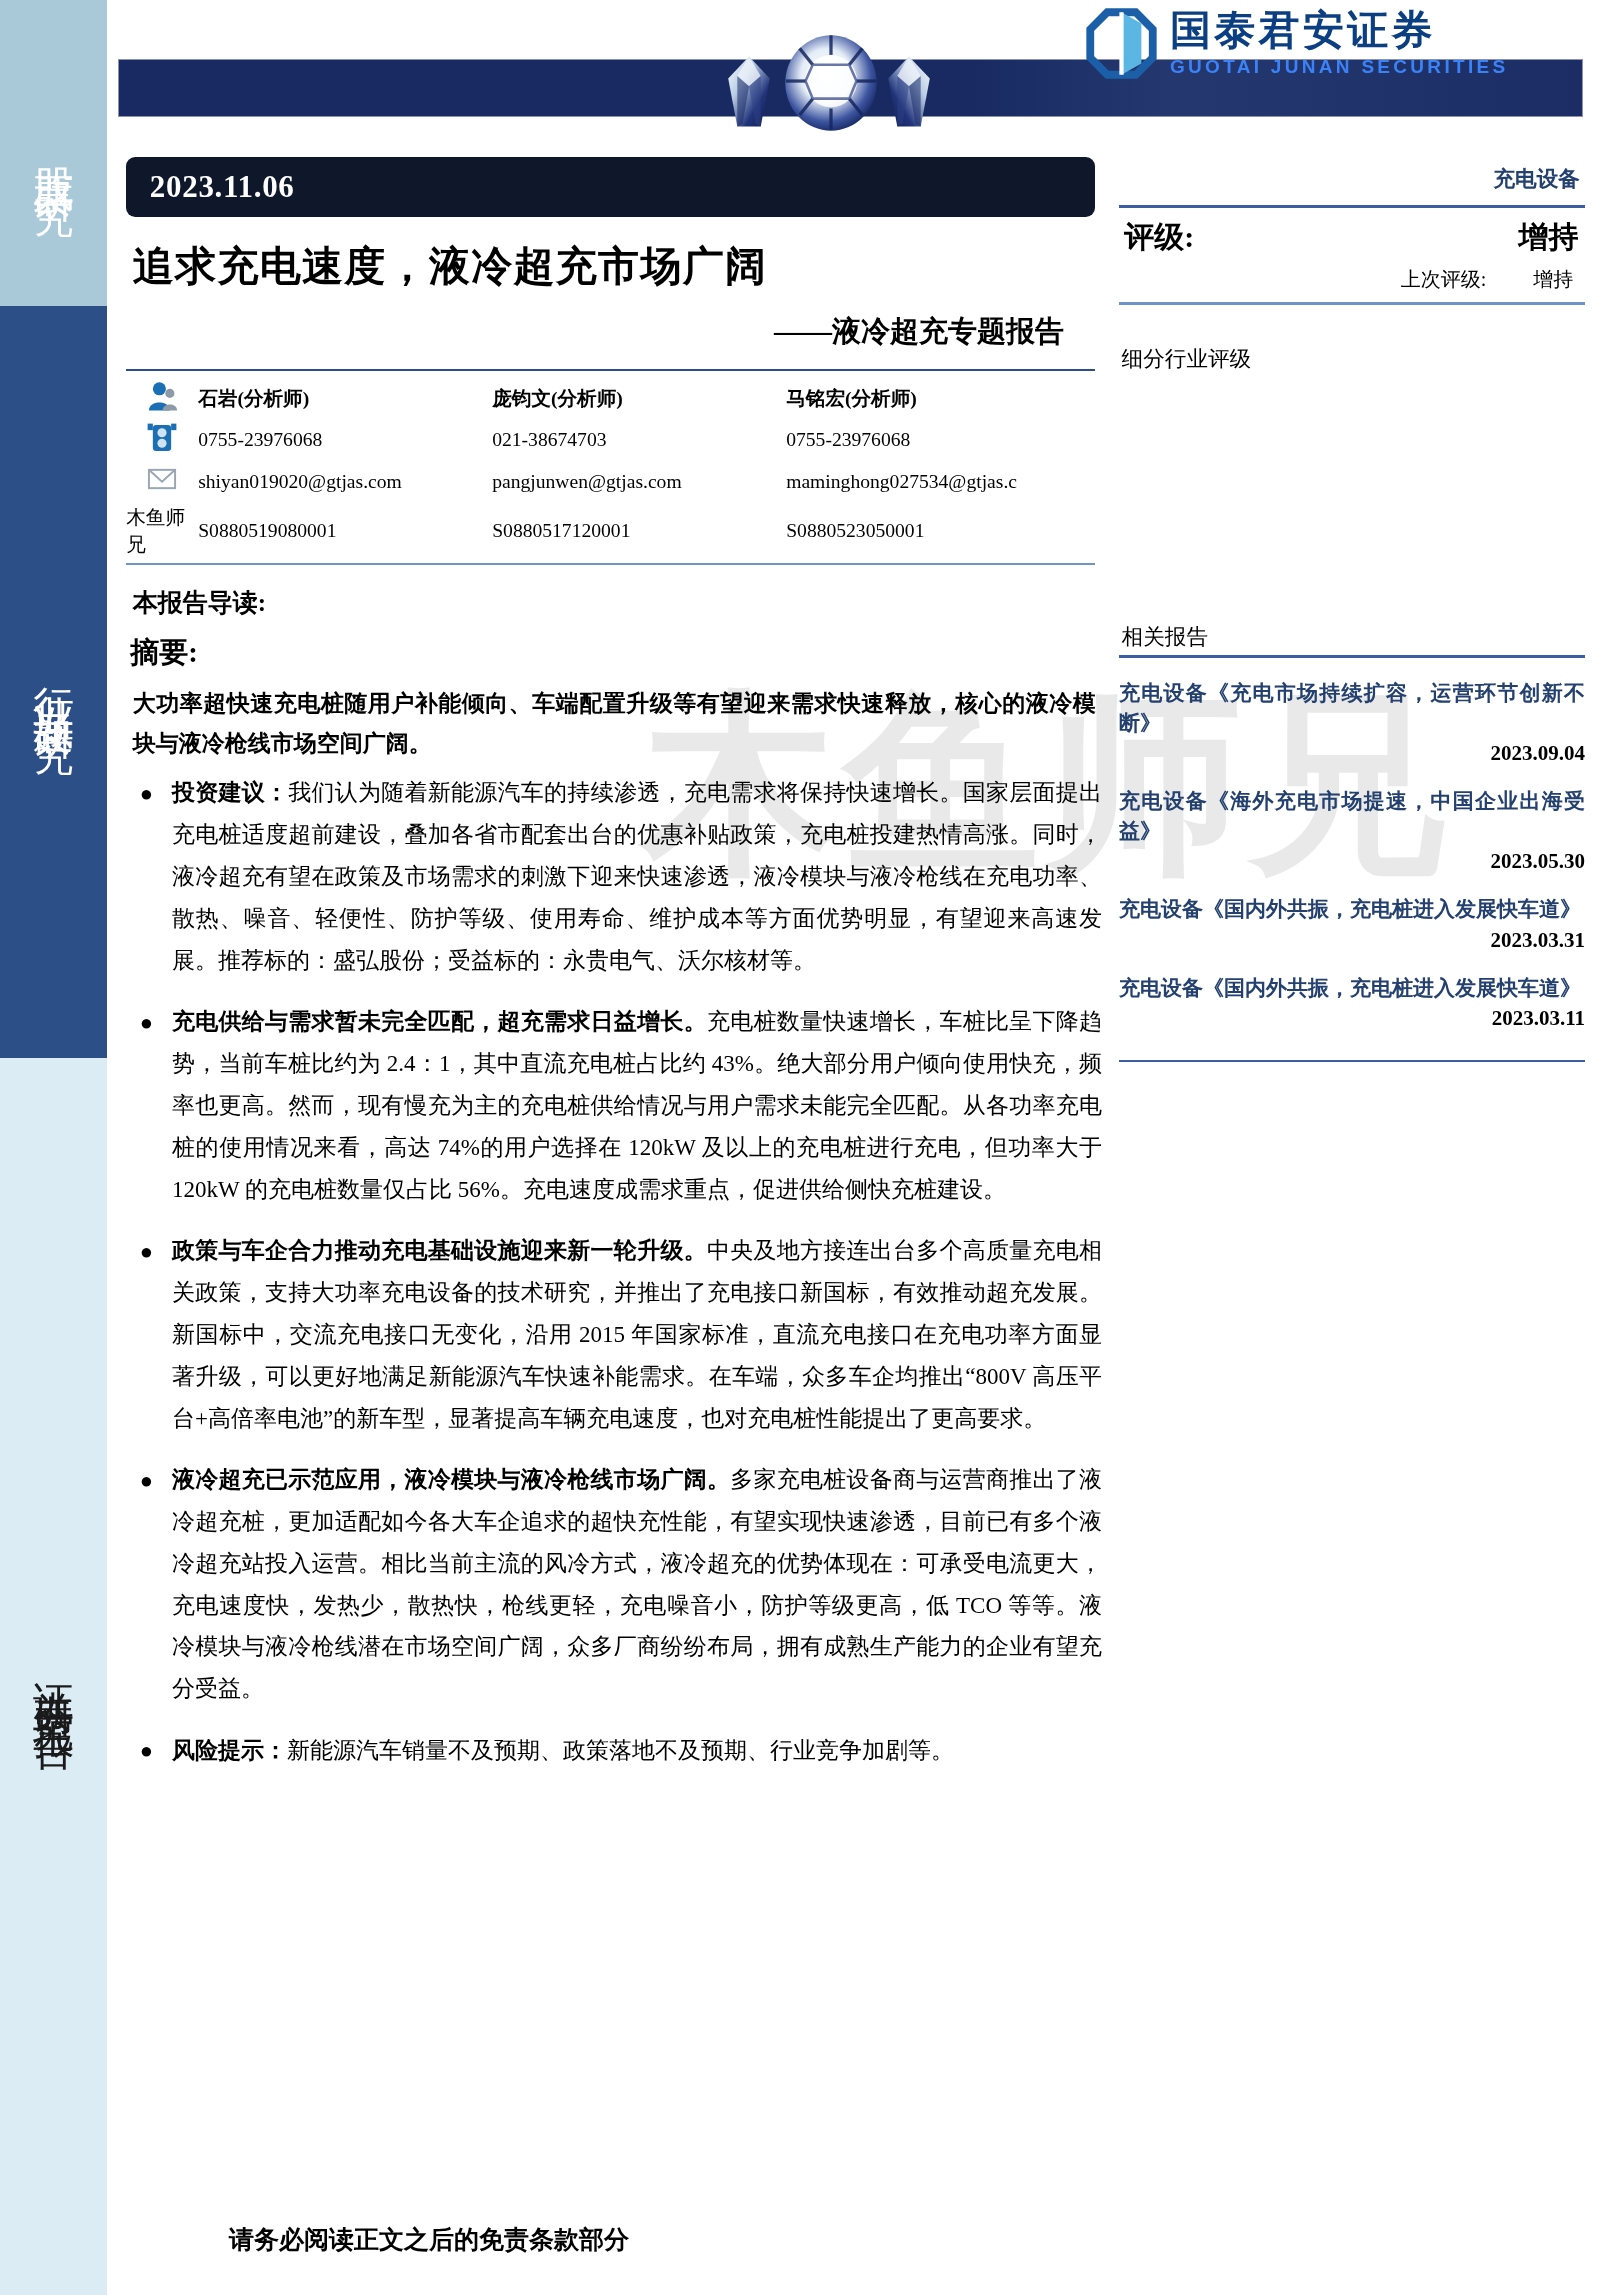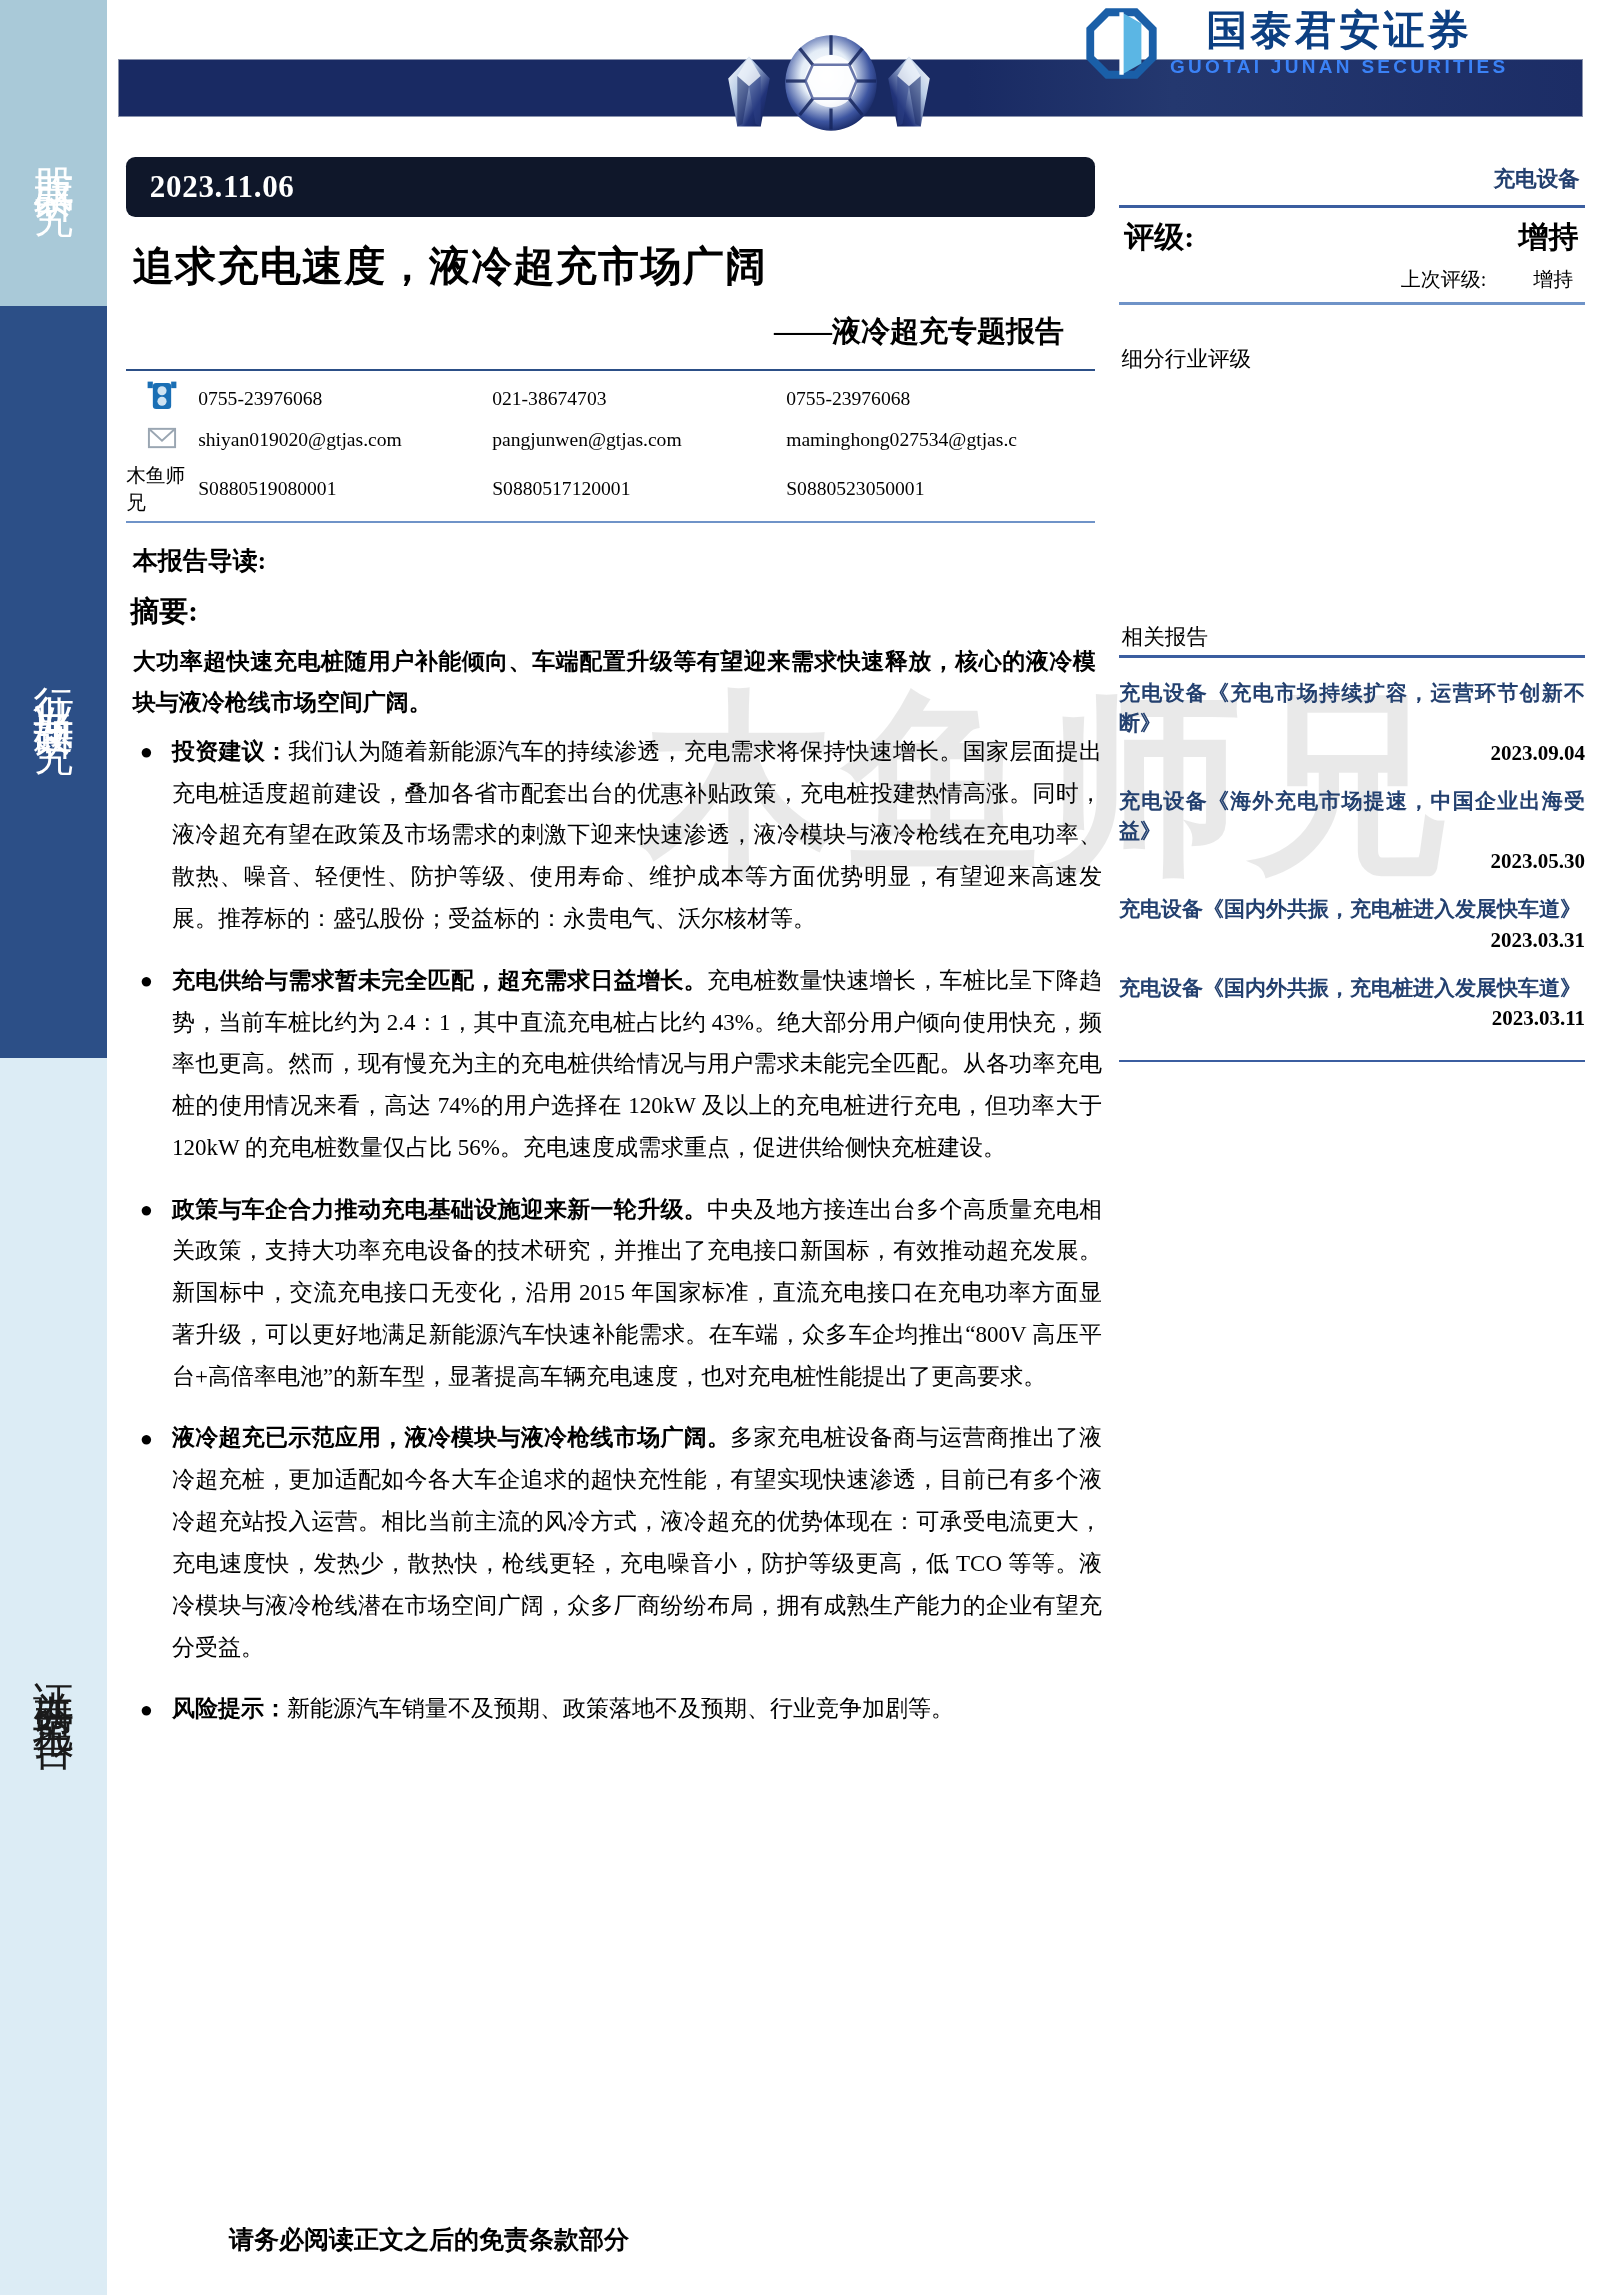--- a/index.html
+++ b/index.html
@@ -78,21 +78,20 @@
   }
   #logo-mark { width: 71px; height: 71px; flex: 0 0 auto; }
   #logo-text { margin-left: 13px; }
   #logo-cn {
     font-size: 41px;
     font-weight: 700;
     color: #0c3f82;
     letter-spacing: 3.3px;
     line-height: 1;
     font-family: "Liberation Sans", sans-serif;
-    text-align: center;
   }
   #logo-en {
     font-size: 19px;
     font-weight: 700;
     color: #3b82f6;
     letter-spacing: 3.3px;
     margin-top: 5.2px;
     font-family: "Liberation Sans", sans-serif;
   }
 
@@ -416,20 +415,35 @@
   <div id="date-banner">
     <span id="date-text">2023.11.06</span>
   </div>
 
   <div id="title">追求充电速度，液冷超充市场广阔</div>
   <div id="subtitle">——液冷超充专题报告</div>
 
   <div id="analyst-block">
     <table id="analyst-table">
       <tbody>
+          <tr>
+        <td class="col-icon">
+          <span class="icon-box">
+            <svg viewBox="0 0 52 52" width="34" height="34">
+              <circle cx="22" cy="15" r="10" fill="#1a6fb5"></circle>
+              <path d="M6 48 C6 32 38 32 38 48 Z" fill="#1a6fb5"></path>
+              <circle cx="38" cy="22" r="7" fill="#8d9aa8"></circle>
+              <path d="M27 48 C27 36 49 36 49 48 Z" fill="#8d9aa8"></path>
+            </svg>
+          </span>
+        </td>
+        <td class="col-a an-name">石岩(分析师)</td>
+        <td class="col-b an-name">庞钧文(分析师)</td>
+        <td class="col-c an-name">马铭宏(分析师)</td>
+      </tr>
       <tr>
         <td class="col-icon">
           <span class="icon-box">
             <svg viewBox="0 0 52 52" width="34" height="34">
               <rect x="12" y="6" width="28" height="40" rx="5" fill="#1a6fb5"></rect>
               <circle cx="26" cy="18" r="7" fill="#cfe3f2"></circle>
               <circle cx="26" cy="34" r="7" fill="#cfe3f2"></circle>
               <rect x="4" y="4" width="8" height="10" fill="#1a6fb5"></rect>
               <rect x="40" y="4" width="8" height="10" fill="#1a6fb5"></rect>
             </svg>

